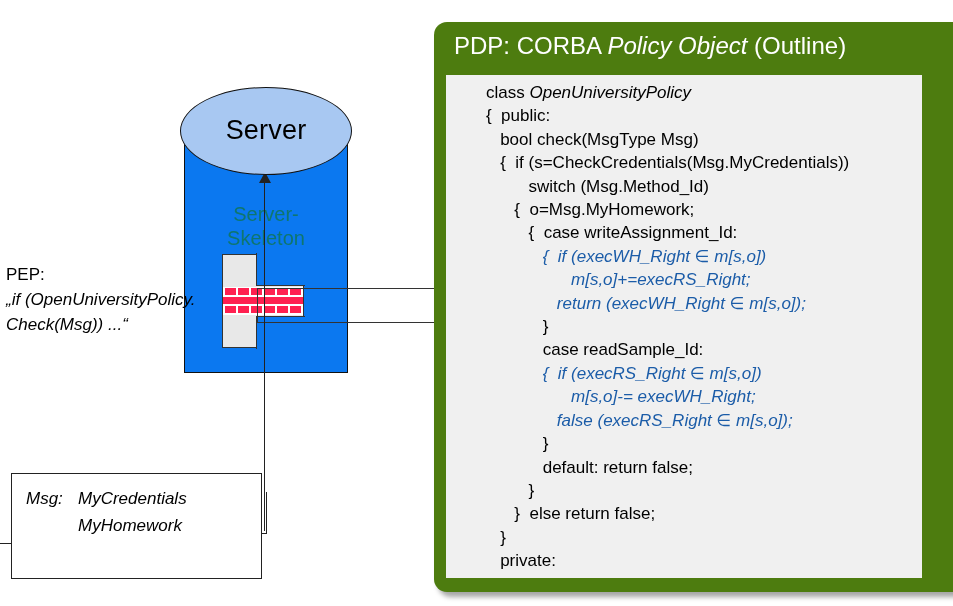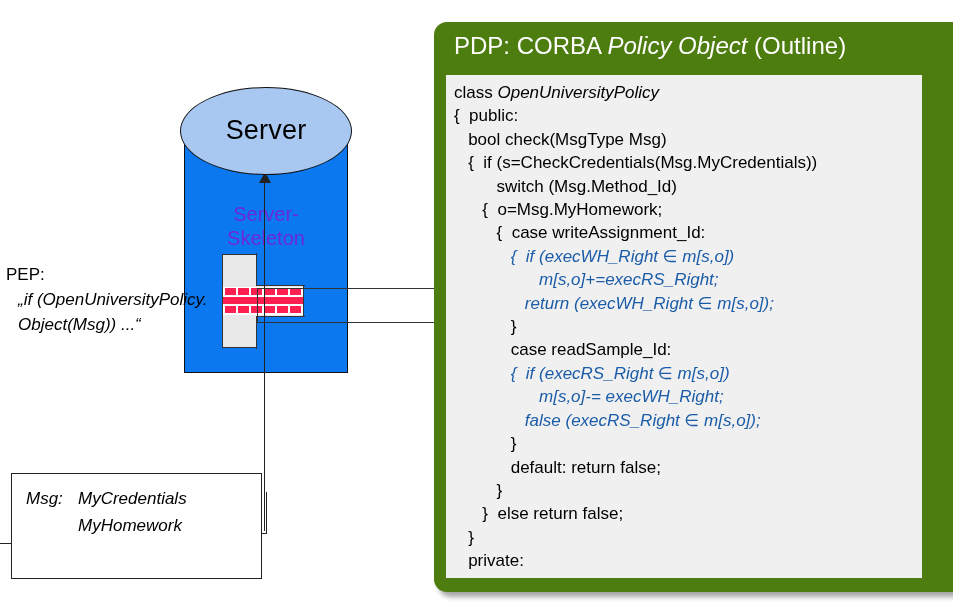--- a/index.html
+++ b/index.html
@@ -20,21 +20,21 @@
     background:#a8c8f2;border:1px solid #111;border-radius:50%;
     box-sizing:border-box;
     display:flex;align-items:center;justify-content:center;
   }
   #server-label{
     font-size:27px;color:#000;letter-spacing:.2px;line-height:1;
     padding-bottom:2px;
   }
   #skeleton-label{
     left:184px;top:202px;width:164px;
-    text-align:center;color:#6d28d9;font-size:20px;line-height:24px;
+    text-align:center;color:#0f766e;font-size:20px;line-height:24px;
   }
 
   
   #fw-outer{
     left:222px;top:254px;width:82px;height:94px;
     background:#e8e8e8;border:1px solid #333;box-sizing:border-box;
   }
   
   #fw-notch-top{
     left:256px;top:253px;width:49px;height:33px;
@@ -98,21 +98,21 @@
     left:259px;top:172px;width:0;height:0;
     border-left:6px solid transparent;border-right:6px solid transparent;
     border-bottom:11px solid #222;
   }
 
   
   #pep-caption{
     left:6px;top:262px;width:215px;
     font-size:17px;color:#000;line-height:25px;
   }
-  #pep-caption .it{font-style:italic;margin-left:12px;}
+  #pep-caption .it{font-style:italic;}
 
   
   #msg-box{
     left:11px;top:473px;width:251px;height:106px;
     background:#fff;border:1px solid #222;box-sizing:border-box;
   }
   #msg-table{
     position:absolute;left:14px;top:11px;font-size:17px;font-style:italic;
     line-height:27px;color:#000;
   }
@@ -138,21 +138,21 @@
     position:absolute;left:20px;top:9px;right:12px;
     color:#ffffff;font-size:24px;line-height:30px;white-space:nowrap;
   }
   #pdp-title .it{font-style:italic;}
   #pdp-code{
     position:absolute;left:12px;top:53px;width:476px;height:503px;
     background:#f0f0f0;box-sizing:border-box;
     padding:6px 6px 0 8px;overflow:hidden;
   }
   .codeline{
-    font-size:17px;line-height:23.4px;color:#000;white-space:pre;
+    font-size:17px;line-height:23.4px;color:#000;white-space:pre;margin-left:32px;
   }
   .codeline.blue{color:#1b5ca8;font-style:italic;}
   .codeline .it{font-style:italic;}
 </style>
 </head>
 <body>
 
 <div class="abs" id="server-body"></div>
 
 <div class="abs" id="skeleton-label">
@@ -172,21 +172,21 @@
 <div class="abs" id="call-line"></div>
 <div class="abs" id="call-arrowhead"></div>
 
 <div class="abs" id="server-top">
   <span id="server-label">Server</span>
 </div>
 
 <div class="abs" id="pep-caption">
   <div>PEP:</div>
   <div class="it">„if (OpenUniversityPolicy.</div>
-  <div class="it">Object(Msg)) ...“</div>
+  <div class="it">Check(Msg)) ...“</div>
 </div>
 
 <div class="abs" id="msg-inbound-line"></div>
 <div class="abs" id="msg-inbound-arrow"></div>
 <div class="abs" id="msg-box">
   <div id="msg-table">
     <div>
       <span class="key">Msg:</span><span class="val">MyCredentials</span>
     </div>
     <div>

